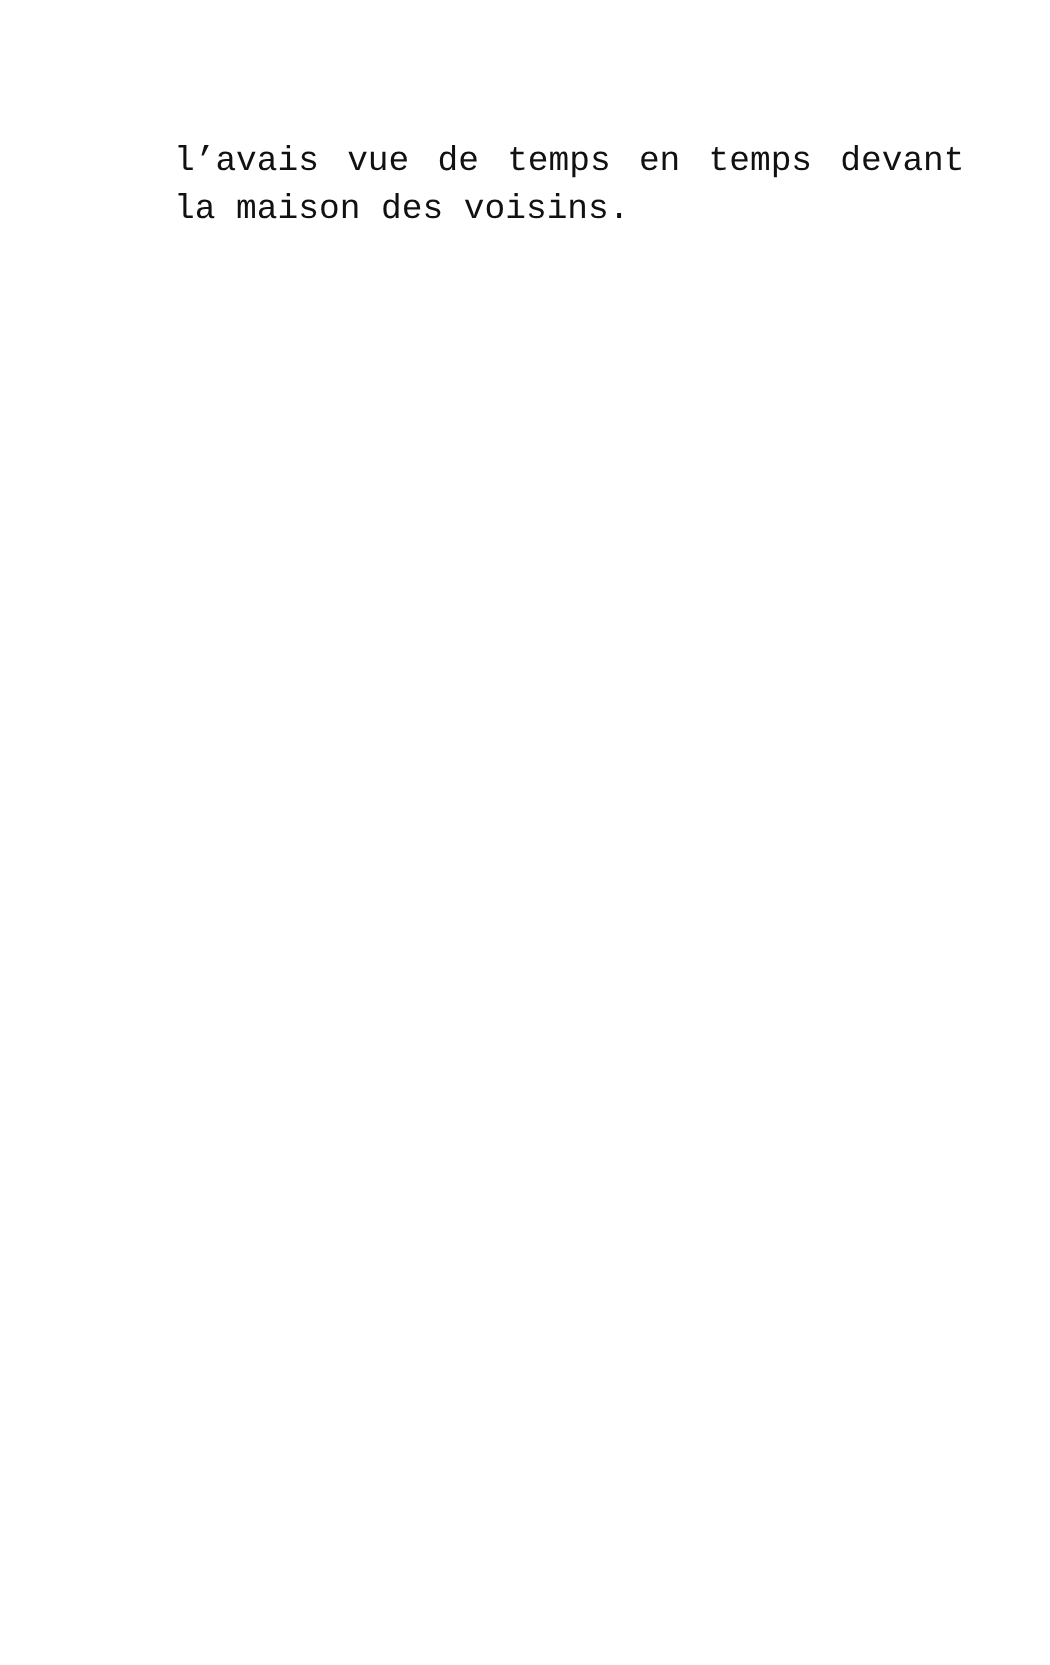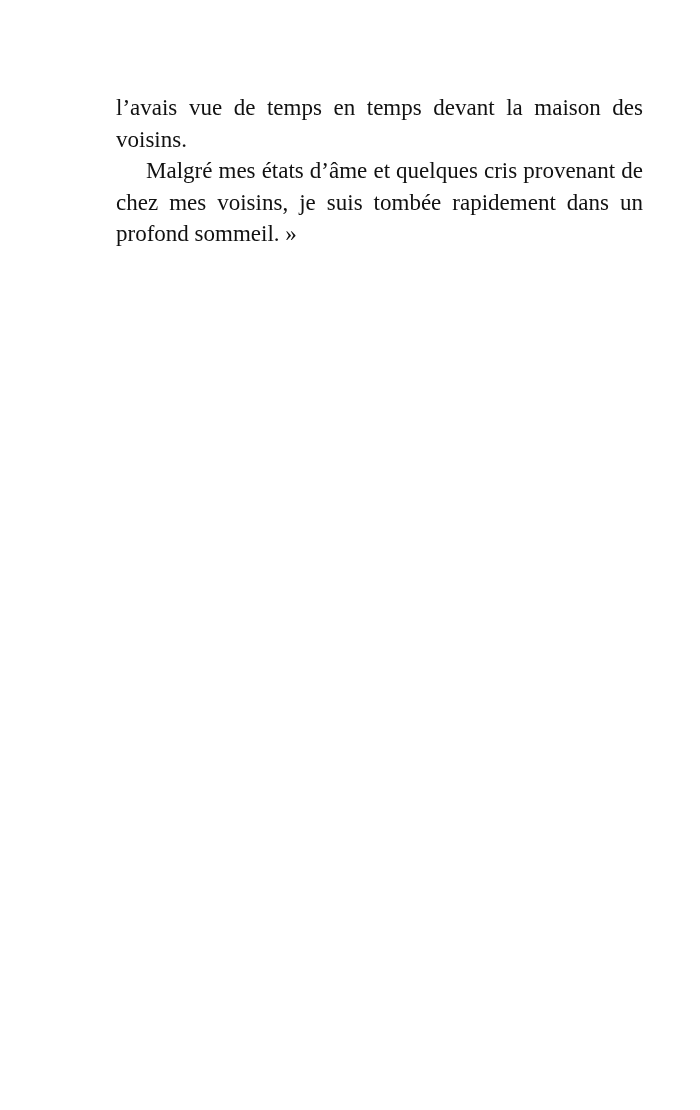--- a/index.html
+++ b/index.html
@@ -11,33 +11,32 @@
       width: 700px;
       height: 1110px;
       position: relative;
       overflow: hidden;
     }
     .page {
       position: absolute;
       left: 116px;
       top: 92px;
       width: 527px;
-      font-family: Liberation Serif, serif;
+      font-family: Liberation Mono, monospace;
       font-size: 23px;
       line-height: 31.6px;
       color: #111111;
     }
     .para {
       margin: 0;
       text-align: justify;
       text-align-last: left;
     }
     .para.indent {
       text-indent: 30px;
     }
   </style>
 </head>
 <body>
 
 <div class="page">
   <p class="para">l’avais vue de temps en temps devant la maison des voisins.</p>
-  <p class="para indent">Malgré mes états d’âme et quelques cris provenant de chez mes voisins, je suis tombée rapidement dans un profond sommeil. »</p>
 </div>
 
 </body></html>

